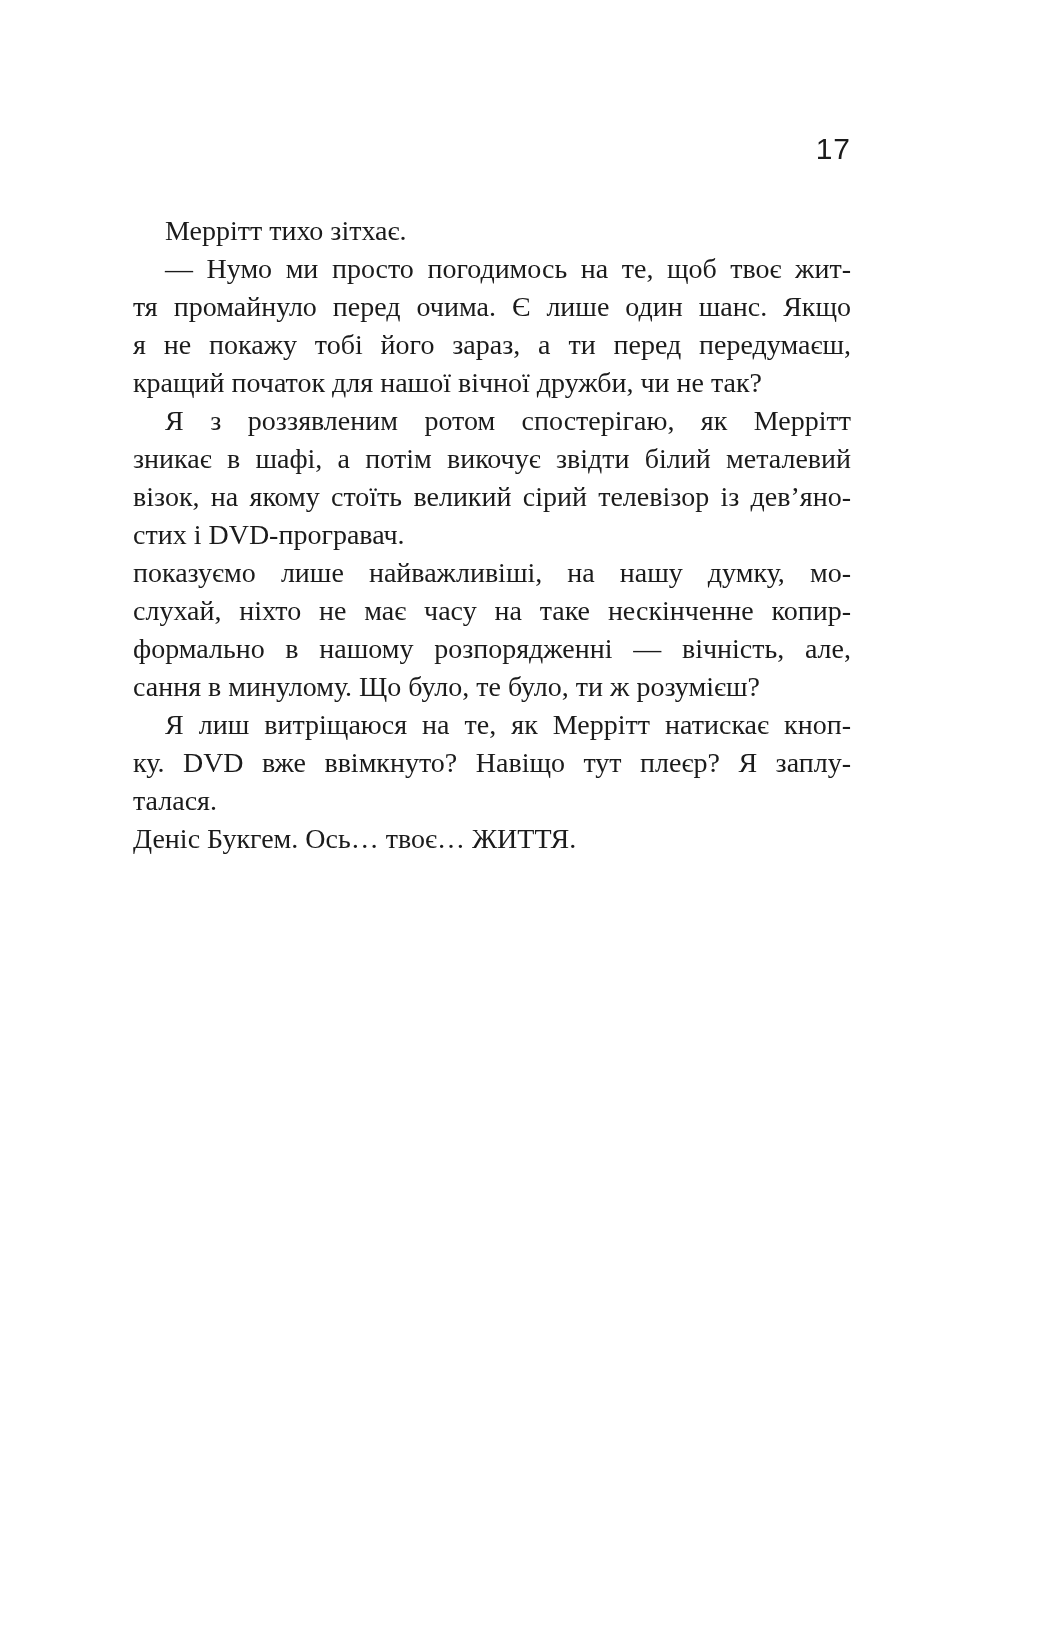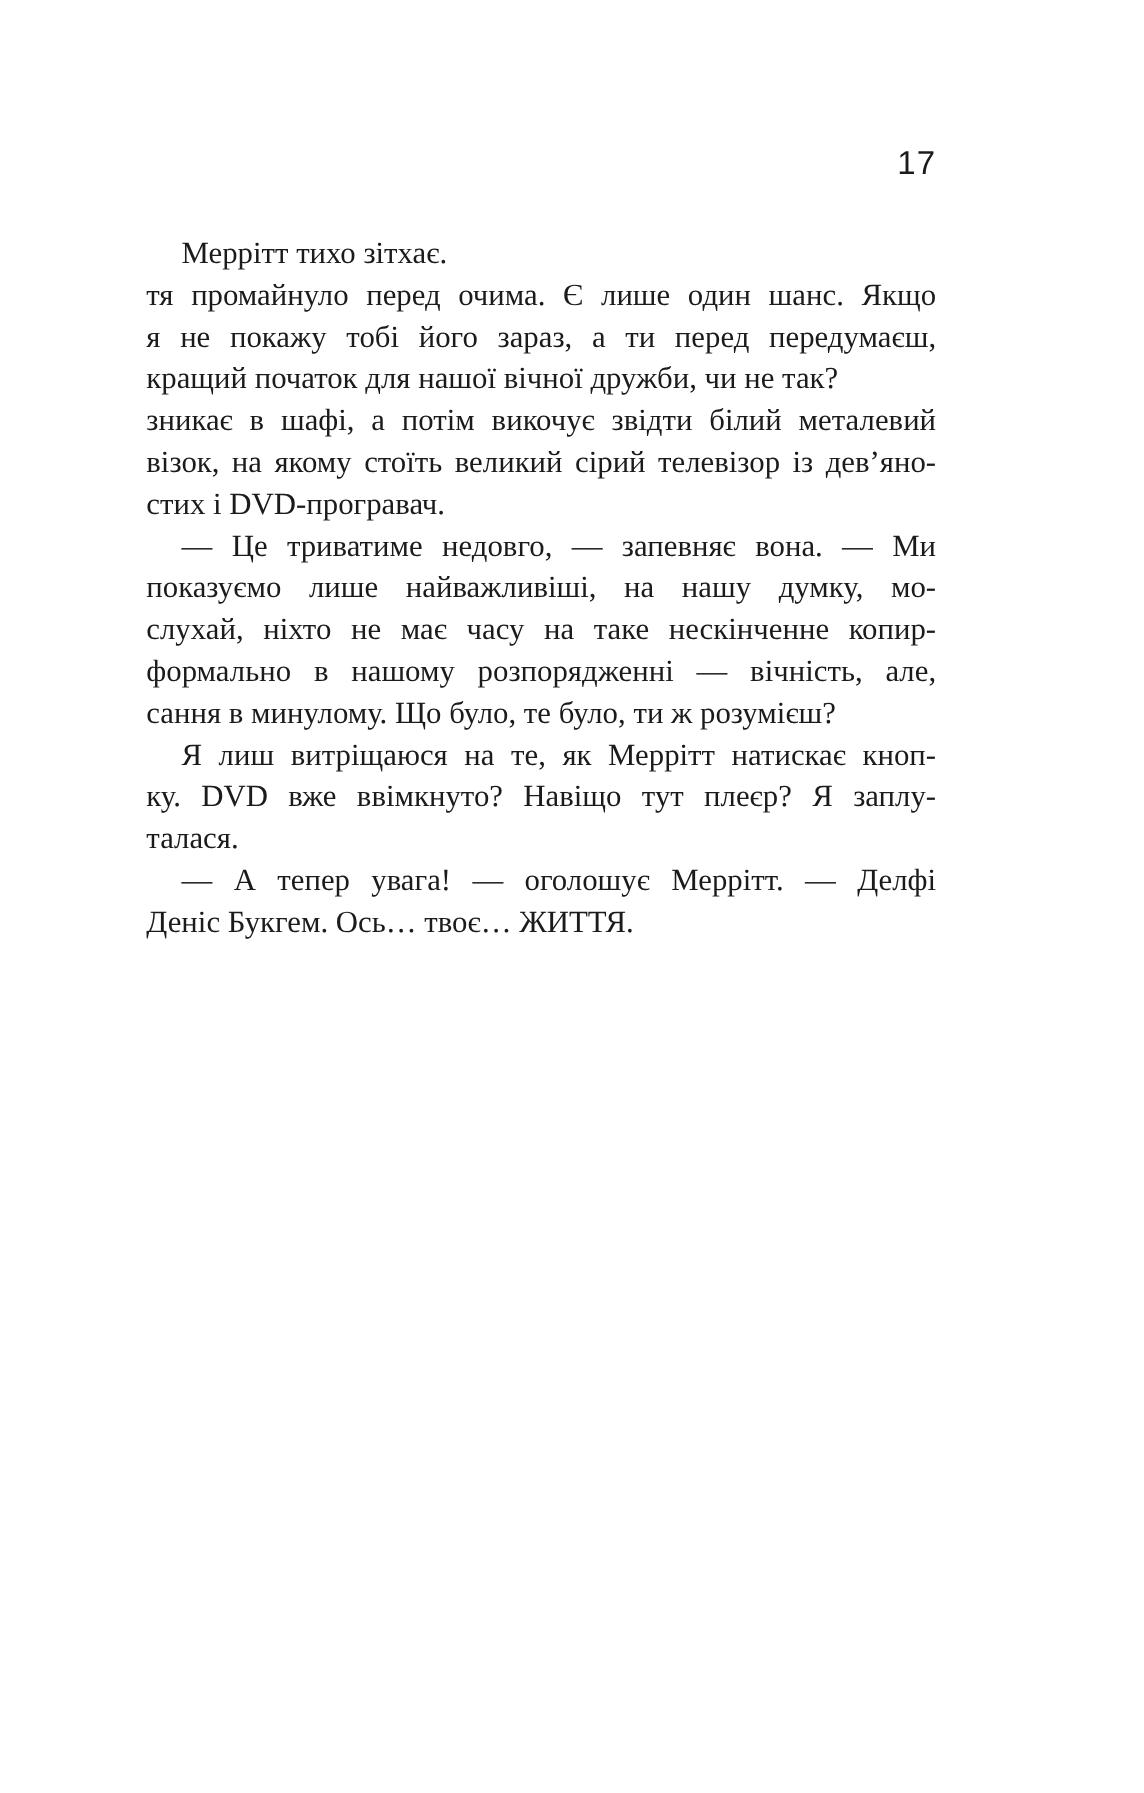--- a/index.html
+++ b/index.html
@@ -38,39 +38,39 @@
 </head>
 <body>
 
 <div class="page">
   <div class="folio">17</div>
   <div class="text-block">
       <div>
         <div class="line first last"><span>Меррітт тихо зітхає.</span></div>
       </div>
       <div>
+        <div class="line first"><span>— Нумо ми просто погодимось на те, щоб твоє жит-</span></div>
         <div class="line"><span>тя промайнуло перед очима. Є лише один шанс. Якщо</span></div>
         <div class="line"><span>я не покажу тобі його зараз, а ти перед передумаєш,</span></div>
         <div class="line last"><span>кращий початок для нашої вічної дружби, чи не так?</span></div>
       </div>
       <div>
+        <div class="line first"><span>Я з роззявленим ротом спостерігаю, як Меррітт</span></div>
         <div class="line"><span>зникає в шафі, а потім викочує звідти білий металевий</span></div>
         <div class="line"><span>візок, на якому стоїть великий сірий телевізор із дев’яно-</span></div>
         <div class="line last"><span>стих і </span><span class="ital">DVD</span><span>-програвач.</span></div>
       </div>
       <div>
-        <div class="line first"><span>— Це триватиме недовго, — запевняє вона. — Ми</span></div>
         <div class="line"><span>показуємо лише найважливіші, на нашу думку, мо-</span></div>
         <div class="line"><span>слухай, ніхто не має часу на таке нескінченне копир-</span></div>
         <div class="line"><span>формально в нашому розпорядженні — вічність, але,</span></div>
         <div class="line last"><span>сання в минулому. Що було, те було, ти ж розумієш?</span></div>
       </div>
       <div>
         <div class="line first"><span>Я лиш витріщаюся на те, як Меррітт натискає кноп-</span></div>
         <div class="line"><span>ку. </span><span class="ital">DVD</span><span> вже ввімкнуто? Навіщо тут плеєр? Я заплу-</span></div>
         <div class="line last"><span>талася.</span></div>
       </div>
       <div>
-        <div class="line first"><span>— А тепер увага! — оголошує Меррітт. — Делфі</span></div>
         <div class="line last"><span>Деніс Букгем. Ось… твоє… ЖИТТЯ.</span></div>
       </div>
     </div>
 </div>
 
 </body></html>

